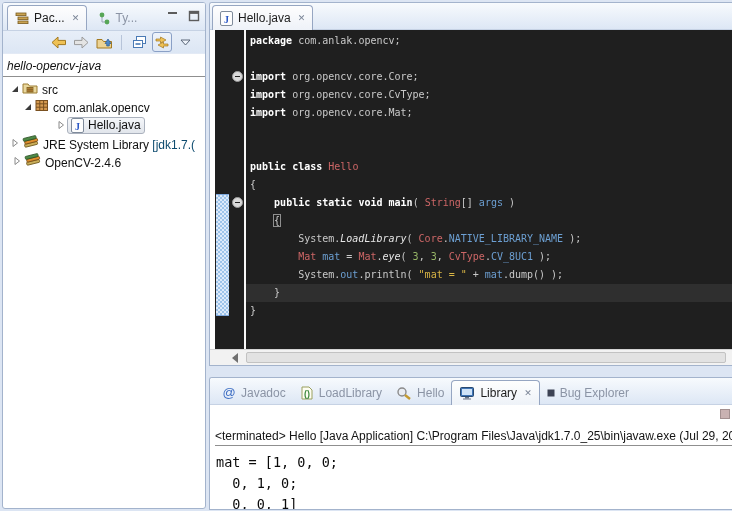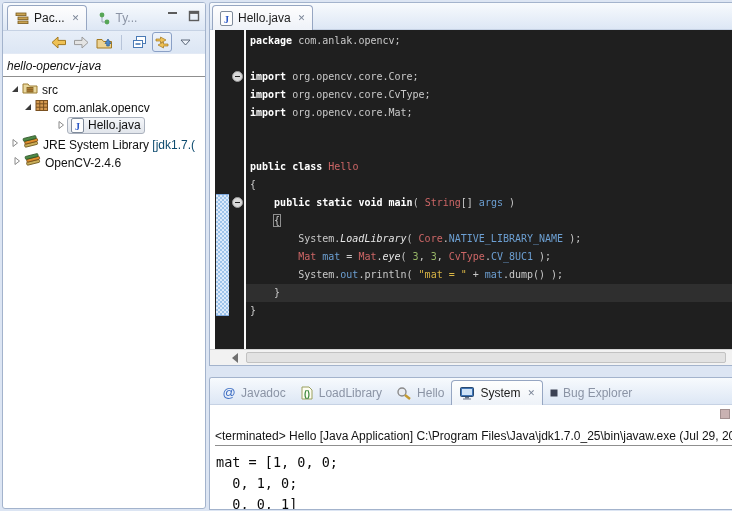--- a/index.html
+++ b/index.html
@@ -340,21 +340,21 @@
         </span>
         <span class="tab active">
           <span class="icon">
             <svg width="16" height="14">
               <rect x="1.5" y="1.5" width="13" height="9" rx="1" fill="#3f74b5" stroke="#27486f"></rect>
               <rect x="3" y="3" width="10" height="6" fill="#cfe3f7"></rect>
               <rect x="6" y="11" width="4" height="1.5" fill="#6a7585"></rect>
               <rect x="4" y="12.5" width="8" height="1" fill="#6a7585"></rect>
             </svg>
           </span>
-          <span>System</span>
+          <span>Library</span>
           <span class="closex">✕</span>
         </span>
         <span class="tab">
           <span class="icon">
             <svg width="8" height="8">
               <rect x="0.5" y="0.5" width="7" height="7" fill="#3c4254"></rect>
             </svg>
           </span>
           <span>Bug Explorer</span>
         </span>

